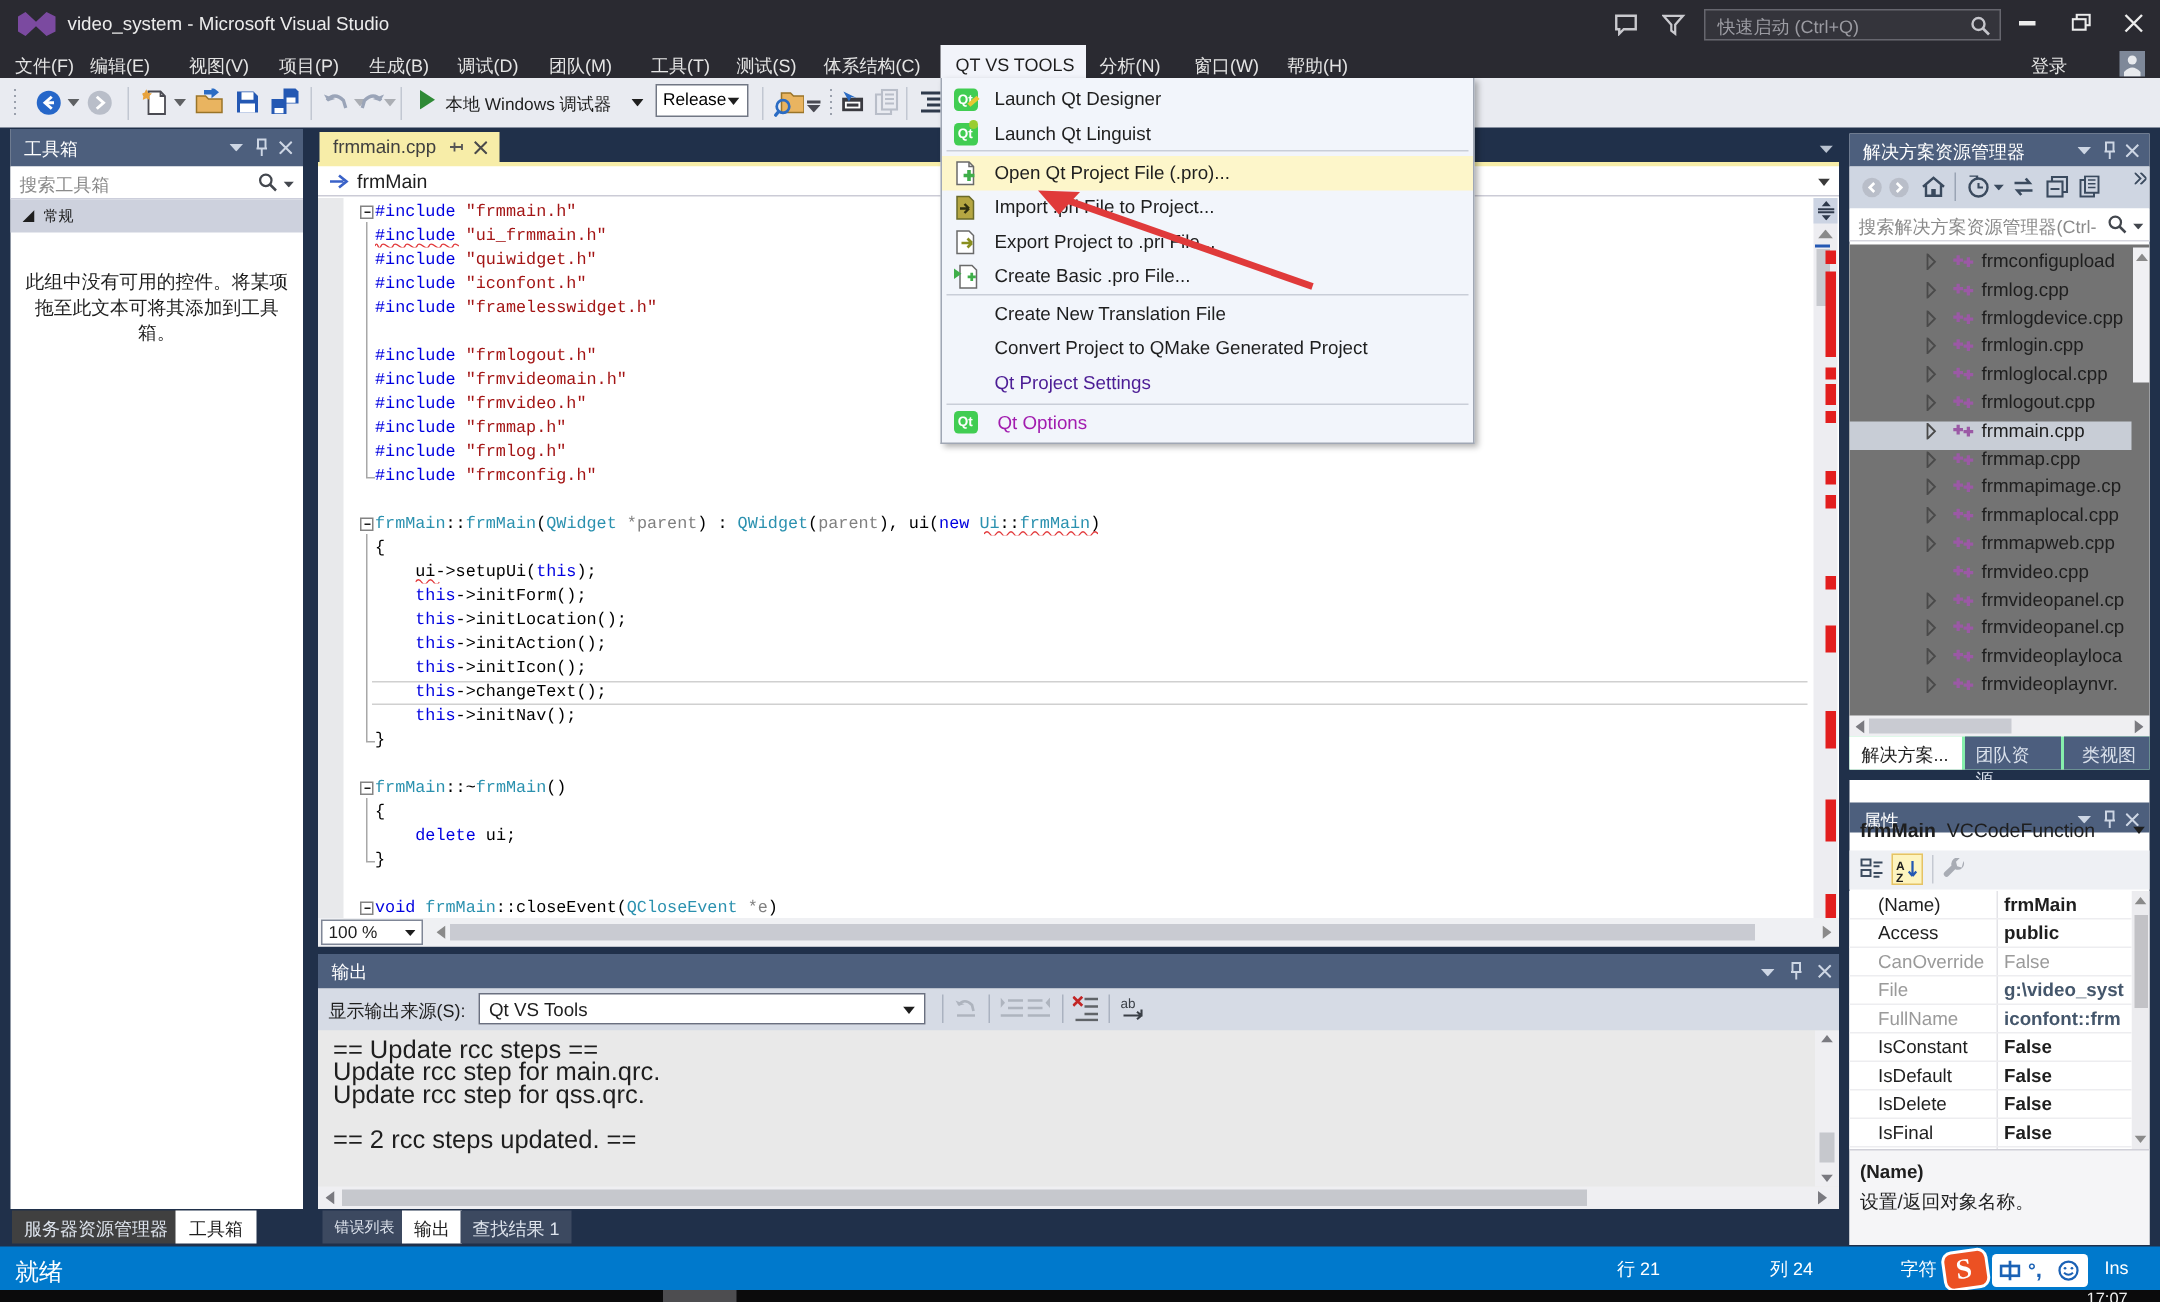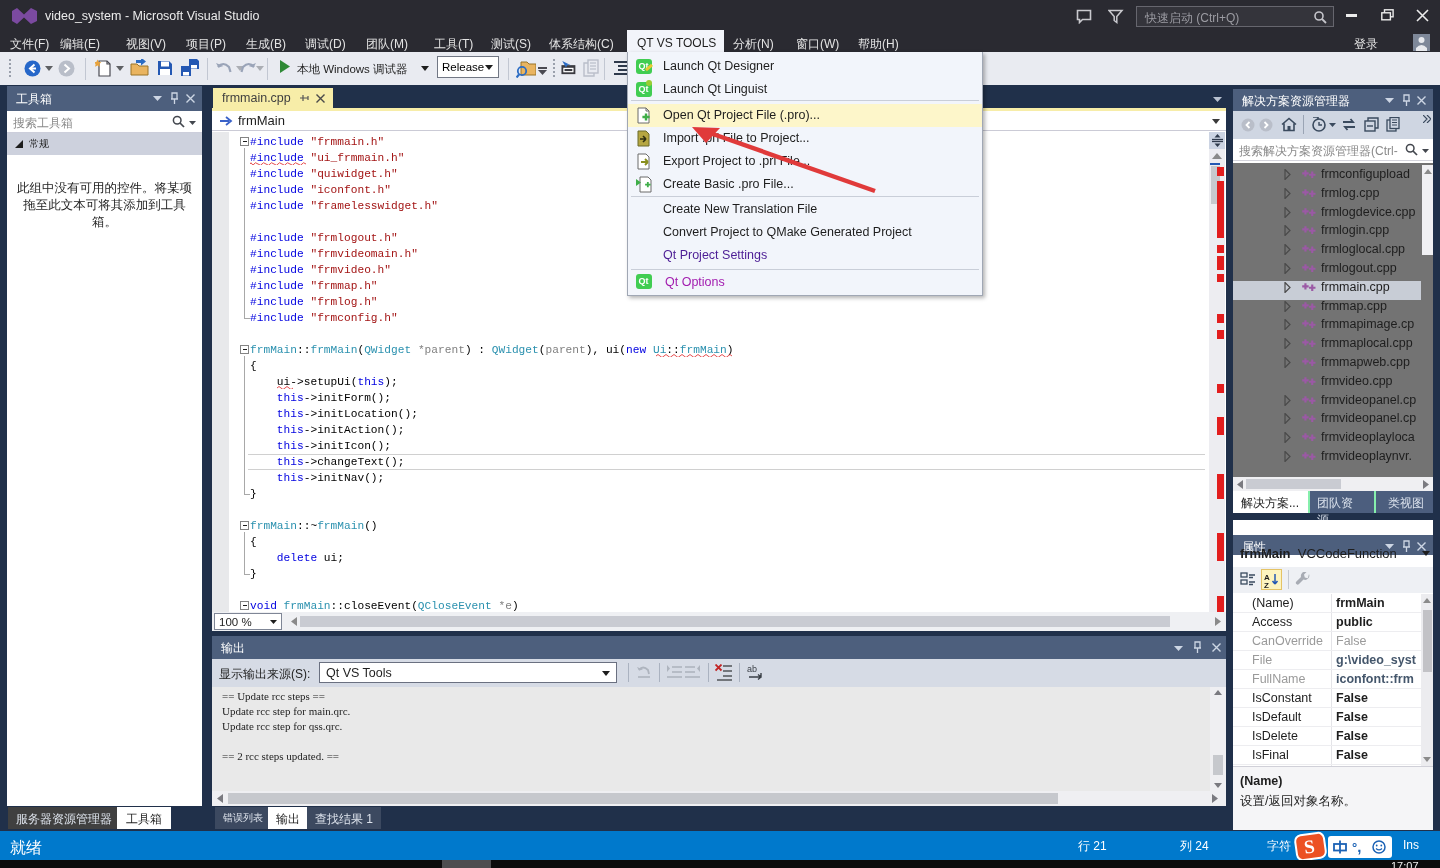--- a/index.html
+++ b/index.html
@@ -526,21 +526,21 @@
           <line x1="2" y1="16" x2="17" y2="16"></line>
         </g>
         <path d="M0.5,0.5 L6.5,6.5 M6.5,0.5 L0.5,6.5" stroke="#C22525" stroke-width="1.8"></path>
       </svg>
     <div class="abs" style="left:527px;top:4px;width:1px;height:19px;background:#AAB2C0"></div>
     <svg class="abs" style="left:535px;top:5px" width="18" height="17" viewBox="0 0 18 17">
         <text x="0" y="8" font-size="9" fill="#3A3F46" font-family="Liberation Sans">ab</text>
         <path d="M2,13 h12 v-4 M14,13 l-3,-2.5 M14,13 l-3,2.5" stroke="#3A3F46" stroke-width="1.4" fill="none"></path>
       </svg>
   </div>
-  <div class="abs" style="left:0;top:51px;width:998px;height:104px;background:#E9E9E9;font-family:Liberation Serif, serif;font-size:11px;color:#1E1E1E">
+  <div class="abs" style="left:0;top:51px;width:998px;height:104px;background:#E9E9E9;font-family:Liberation Sans, sans-serif;font-size:17px;color:#1E1E1E">
     <div class="abs" style="left:10px;top:3px;white-space:pre">== Update rcc steps ==</div>
     <div class="abs" style="left:10px;top:18px;white-space:pre">Update rcc step for main.qrc.</div>
     <div class="abs" style="left:10px;top:33px;white-space:pre">Update rcc step for qss.qrc.</div>
     <div class="abs" style="left:10px;top:63px;white-space:pre">== 2 rcc steps updated. ==</div>
   </div>
   <div class="abs" style="left:998px;top:51px;width:16px;height:104px;background:#EFEFF2">
     <svg class="abs" style="left:4px;top:3px" width="8" height="5" viewBox="0 0 8 5">
         <path d="M4,0 l4,5 h-8 Z" fill="#7A7A80"></path>
       </svg>
     <div class="abs" style="left:3px;top:68px;width:10px;height:20px;background:#C6C8CD"></div>

